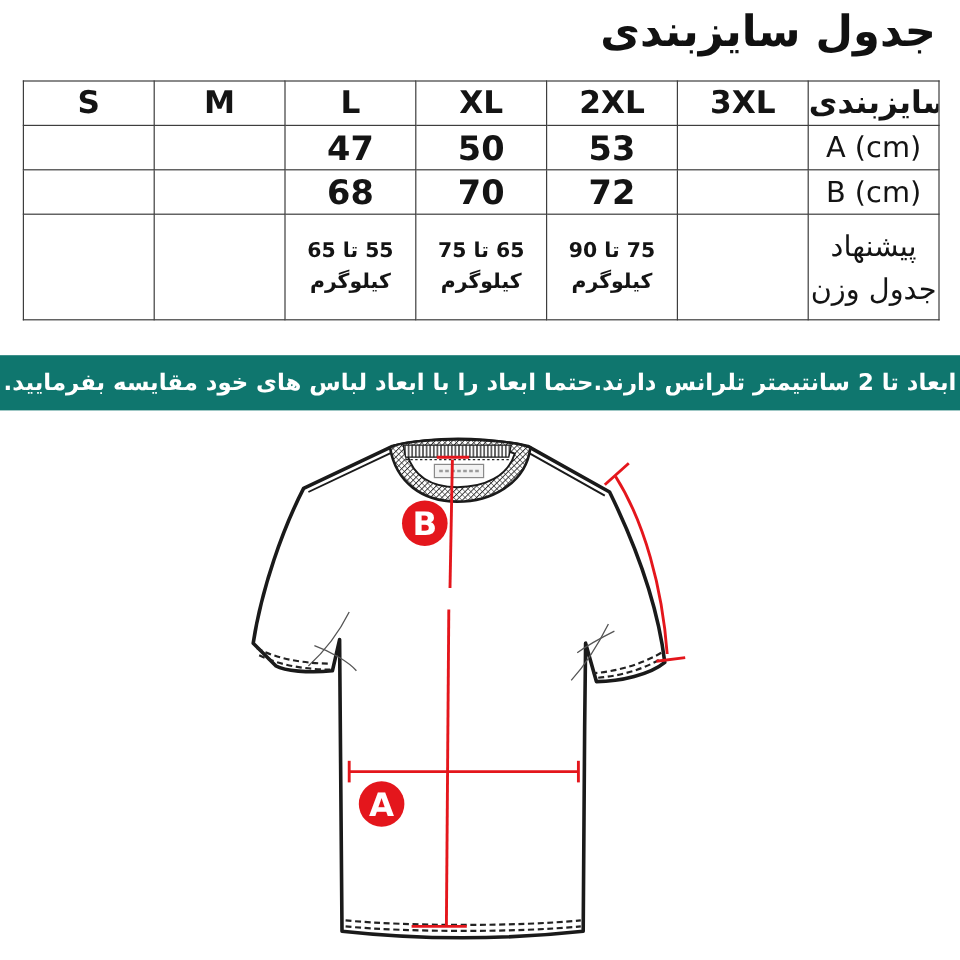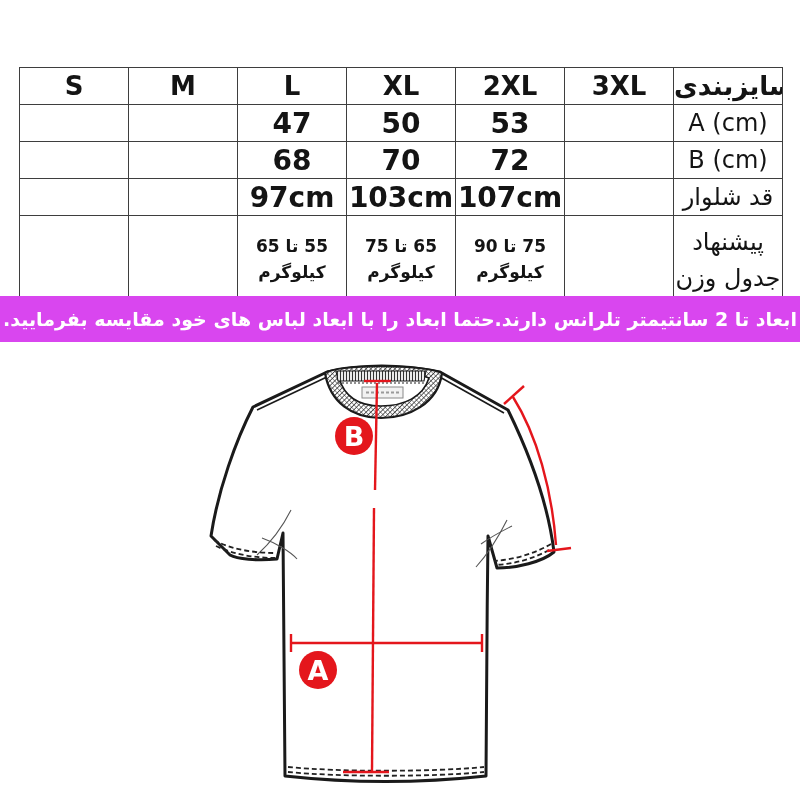--- a/index.html
+++ b/index.html
@@ -13,31 +13,32 @@
              border-collapse:collapse;table-layout:fixed;}
   table.size th,table.size td{border:1.6px solid #3e3e3e;text-align:center;
              vertical-align:middle;padding:0;color:#141414;overflow:hidden;}
   table.size th{font-size:26px;font-weight:bold;height:36px;}
   tr.r-std{height:36px;}
   tr.r-wt{height:88px;}
   td.val{font-size:28px;font-weight:bold;direction:rtl;}
   td.lbl{font-size:24px;font-weight:500;direction:rtl;padding:0 6px;line-height:1.5;}
   td.wt{font-size:17px;font-weight:bold;direction:rtl;line-height:1.5;padding:2px 5px;}
 
-  .banner{position:absolute;top:296px;left:0;width:800px;height:46px;background:#d946ef;
+  .banner{position:absolute;top:296px;left:0;width:800px;height:46px;background:#0f766e;
           display:flex;align-items:center;justify-content:center;}
   .banner span{color:#fff;font-size:19px;font-weight:bold;direction:rtl;white-space:nowrap;}
 
   .diagram{position:absolute;top:340px;left:0;}
 </style>
 </head>
 <body>
 
 <div class="page">
 
+  <div class="title">جدول سایزبندی</div>
 
   <table class="size">
     <tbody>
         <tr>
       <th>S</th>
       <th>M</th>
       <th>L</th>
       <th>XL</th>
       <th>2XL</th>
       <th>3XL</th>
@@ -53,29 +54,20 @@
       <td class="lbl">A (cm)</td>
     </tr>
     <tr class="r-std">
       <td class="val"></td>
       <td class="val"></td>
       <td class="val">68</td>
       <td class="val">70</td>
       <td class="val">72</td>
       <td class="val"></td>
       <td class="lbl">B (cm)</td>
-    </tr>
-    <tr class="r-std">
-      <td class="val"></td>
-      <td class="val"></td>
-      <td class="val">97cm</td>
-      <td class="val">103cm</td>
-      <td class="val">107cm</td>
-      <td class="val"></td>
-      <td class="lbl">قد شلوار</td>
     </tr>
     <tr class="r-wt">
       <td class="wt"></td>
       <td class="wt"></td>
       <td class="wt">55 تا 65 کیلوگرم</td>
       <td class="wt">65 تا 75 کیلوگرم</td>
       <td class="wt">75 تا 90 کیلوگرم</td>
       <td class="wt"></td>
       <td class="lbl">پیشنهاد جدول وزن</td>
     </tr>

